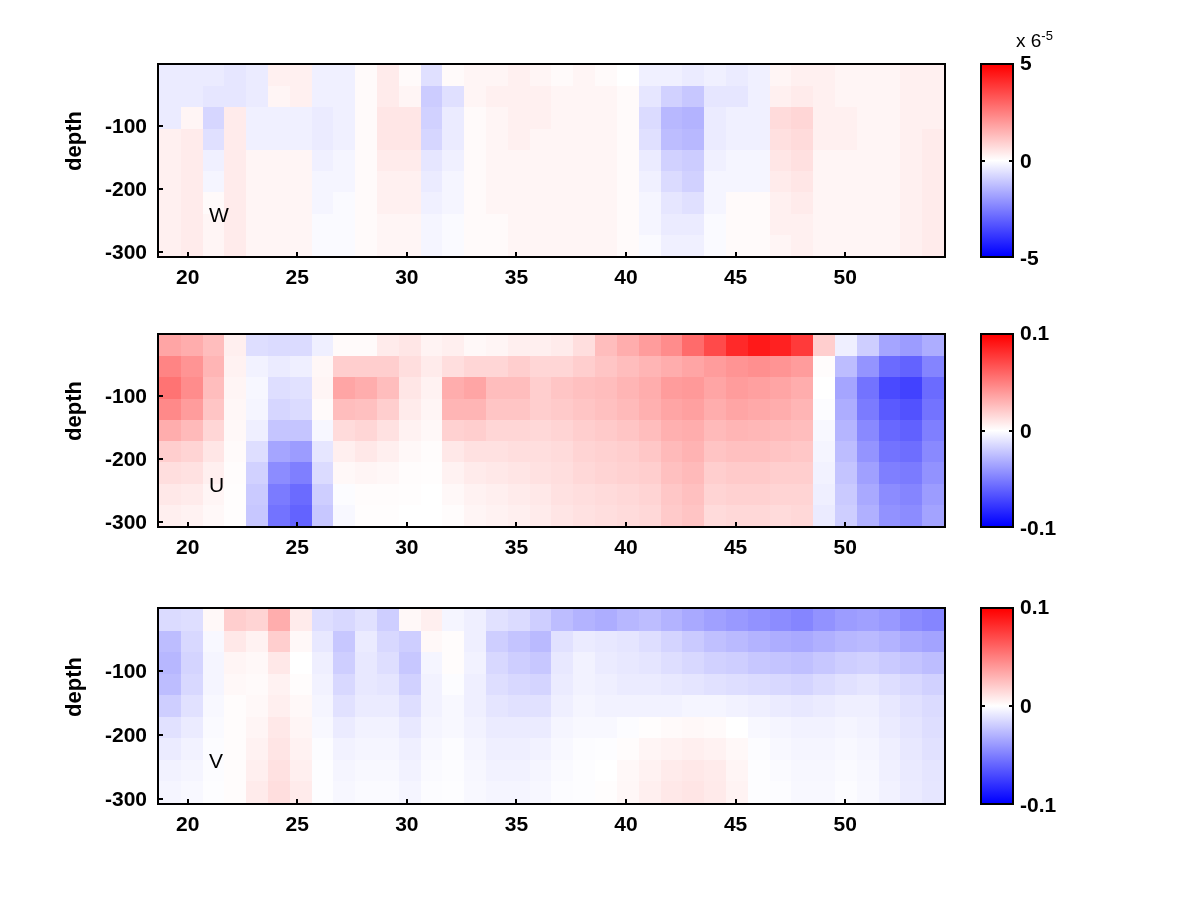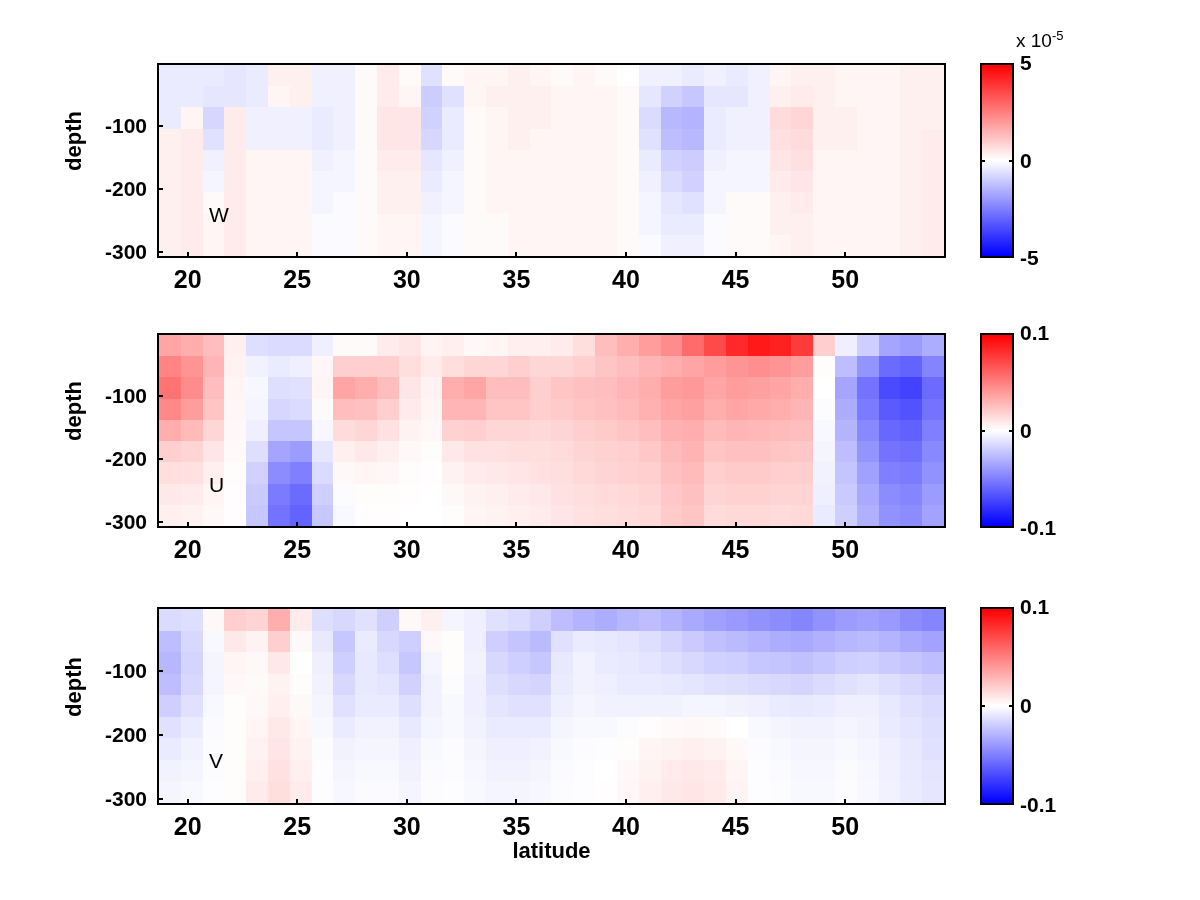--- a/index.html
+++ b/index.html
@@ -50,21 +50,21 @@
   }
 
   .ytick{
     position:absolute;right:0;
     font-size:21px;font-weight:bold;color:#000;
     text-align:right;white-space:nowrap;
     transform:translateY(-50%);
   }
   .xtick{
     position:absolute;
-    font-size:25px;font-weight:bold;color:#000;
+    font-size:21px;font-weight:bold;color:#000;
     text-align:left;white-space:nowrap;
     transform:translateX(-50%);
   }
   .tickmark{position:absolute;background:#000;}
 
   .cbar{
     position:absolute;
     border:2px solid #000;box-sizing:border-box;
   }
   .cbar-grad{position:absolute;left:0;top:0;width:100%;height:100%;}
@@ -447,21 +447,21 @@
   <div class="cbar" id="cbar-w" style="left:980px;top:63px;width:34px;height:195px;">
     <div class="cbar-grad" style="background: linear-gradient(rgb(255, 0, 0) 0%, rgb(255, 128, 128) 25%, rgb(255, 255, 255) 50%, rgb(128, 128, 255) 75%, rgb(0, 0, 255) 100%);"></div>
   </div>
   <div id="cbticks-w">
       <div class="cbtick" style="left: 1020px; top: 63px;">5</div>
       <div class="cbtick" style="left: 1020px; top: 160.5px;">0</div>
       <div class="cbmark" style="left: 1009px; top: 159.5px;"></div>
       <div class="cbmark" style="left: 980px; top: 159.5px;"></div>
       <div class="cbtick" style="left: 1020px; top: 258px;">-5</div>
     </div>
-  <div class="cb-exponent" style="left:1016px;top:28px;"><span>x 10</span><sup>-5</sup></div>
+  <div class="cb-exponent" style="left:1016px;top:28px;"><span>x 6</span><sup>-5</sup></div>
 
   <div class="panel" id="panel-u" style="left:157px;top:333px;width:789px;height:195px;">
     <div class="axes" id="axes-u" style="width:789px;height:195px;">
       <div class="grid" id="grid-u" style="grid-template-columns: repeat(36, 1fr); grid-template-rows: repeat(9, 1fr);">
           <div class="cell" style="background: rgb(255, 165, 165);"></div>
           <div class="cell" style="background: rgb(255, 173, 173);"></div>
           <div class="cell" style="background: rgb(255, 189, 189);"></div>
           <div class="cell" style="background: rgb(255, 239, 239);"></div>
           <div class="cell" style="background: rgb(222, 222, 255);"></div>
           <div class="cell" style="background: rgb(219, 219, 255);"></div>
@@ -1185,14 +1185,13 @@
     <div class="cbar-grad" style="background: linear-gradient(rgb(255, 0, 0) 0%, rgb(255, 128, 128) 25%, rgb(255, 255, 255) 50%, rgb(128, 128, 255) 75%, rgb(0, 0, 255) 100%);"></div>
   </div>
   <div id="cbticks-v">
       <div class="cbtick" style="left: 1020px; top: 607px;">0.1</div>
       <div class="cbtick" style="left: 1020px; top: 706px;">0</div>
       <div class="cbmark" style="left: 1009px; top: 705px;"></div>
       <div class="cbmark" style="left: 980px; top: 705px;"></div>
       <div class="cbtick" style="left: 1020px; top: 805px;">-0.1</div>
     </div>
 
-  <div class="xlabel">latitude</div>
 </div>
 
 </body></html>

